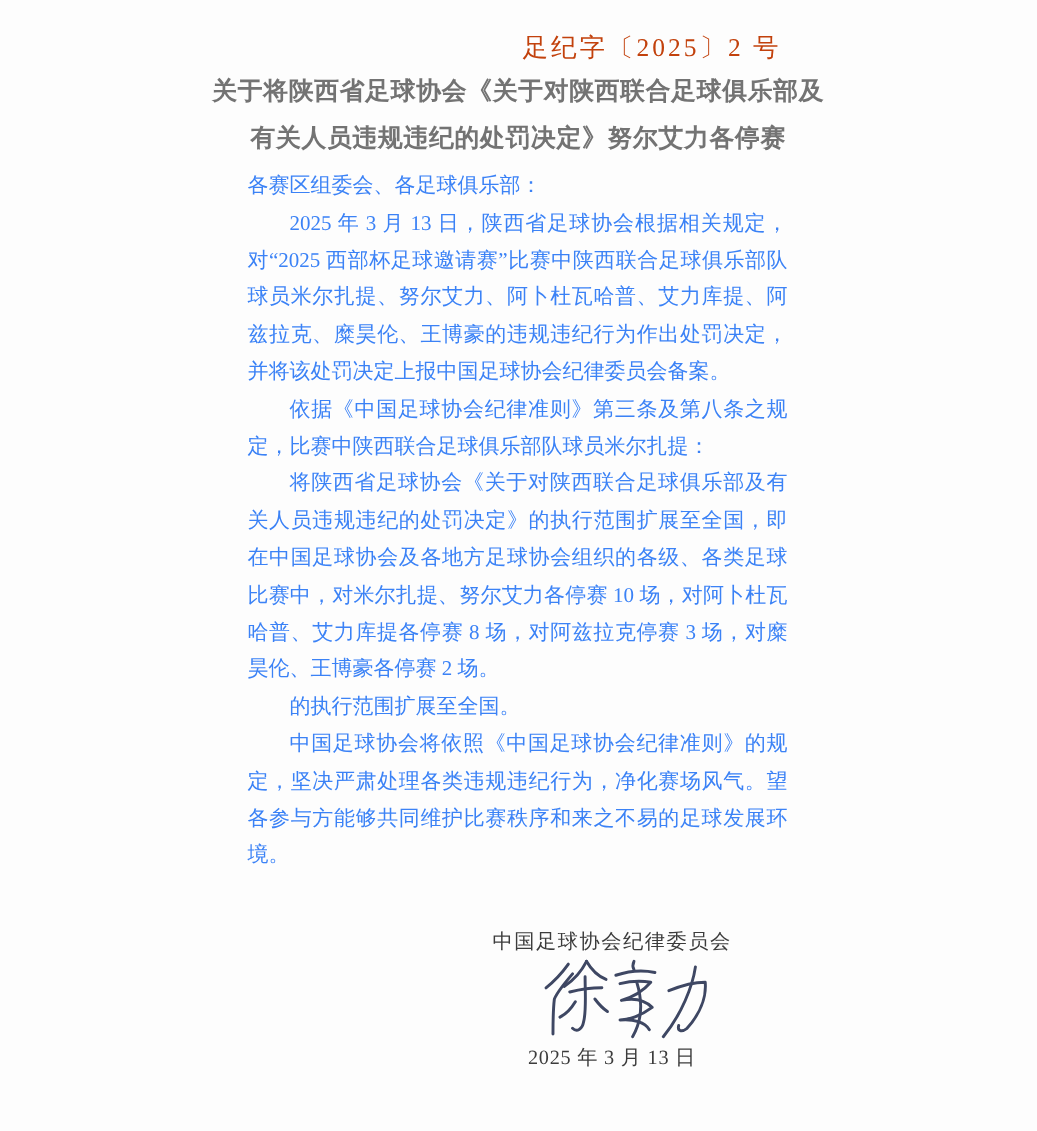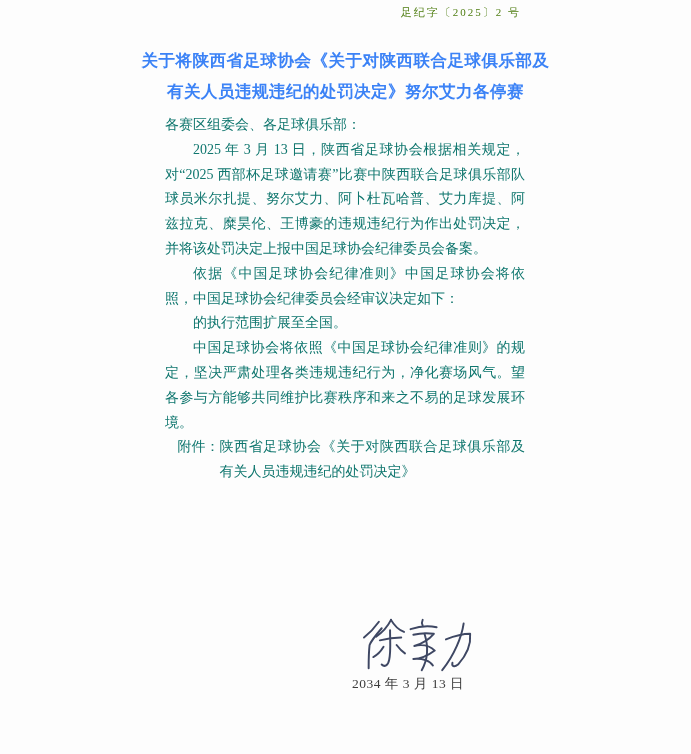--- a/index.html
+++ b/index.html
@@ -11,48 +11,48 @@
     position: relative;
     width: 691px;
     height: 754px;
     background: #fdfdfd;
     font-family: "Liberation Serif", serif;
     color: #3c3c3c;
     overflow: hidden;
   }
   .doc-number {
     position: absolute;
-    top: 5px;
+    top: 20px;
     right: 170px;
-    font-size: 11px;
+    font-size: 17px;
     letter-spacing: 2px;
-    color: #4d7c0f;
+    color: #c2410c;
     white-space: nowrap;
   }
   .title {
     position: absolute;
     top: 45px;
     left: 0;
     width: 691px;
     text-align: center;
     font-weight: bold;
     font-size: 16.5px;
     line-height: 31px;
-    color: #3b82f6;
+    color: #737373;
     letter-spacing: 0.5px;
   }
   .body-text {
     position: absolute;
     top: 113px;
     left: 165px;
     width: 360px;
     font-size: 14px;
     line-height: 24.8px;
     text-align: justify;
-    color: #0f766e;
+    color: #3b82f6;
   }
   .body-text p {
     margin: 0;
     text-indent: 2em;
   }
   .salutation {
     text-indent: 0 !important;
   }
   .attachment-row {
     display: flex;
@@ -108,30 +108,28 @@
   <div class="doc-number">足纪字〔2025〕2 号</div>
 
   <div class="title">
     <div>关于将陕西省足球协会《关于对陕西联合足球俱乐部及</div>
     <div>有关人员违规违纪的处罚决定》努尔艾力各停赛</div>
   </div>
 
   <div class="body-text">
     <p class="salutation">各赛区组委会、各足球俱乐部：</p>
     <p>2025 年 3 月 13 日，陕西省足球协会根据相关规定，对“2025 西部杯足球邀请赛”比赛中陕西联合足球俱乐部队球员米尔扎提、努尔艾力、阿卜杜瓦哈普、艾力库提、阿兹拉克、糜昊伦、王博豪的违规违纪行为作出处罚决定，并将该处罚决定上报中国足球协会纪律委员会备案。</p>
-    <p>依据《中国足球协会纪律准则》中国足球协会将依照，中国足球协会纪律委员会经审议决定如下：</p>
+    <p>依据《中国足球协会纪律准则》第三条及第八条之规定，比赛中陕西联合足球俱乐部队球员米尔扎提：</p>
+    <p>将陕西省足球协会《关于对陕西联合足球俱乐部及有关人员违规违纪的处罚决定》的执行范围扩展至全国，即在中国足球协会及各地方足球协会组织的各级、各类足球比赛中，对米尔扎提、努尔艾力各停赛 10 场，对阿卜杜瓦哈普、艾力库提各停赛 8 场，对阿兹拉克停赛 3 场，对糜昊伦、王博豪各停赛 2 场。</p>
     <p>的执行范围扩展至全国。</p>
     <p>中国足球协会将依照《中国足球协会纪律准则》的规定，坚决严肃处理各类违规违纪行为，净化赛场风气。望各参与方能够共同维护比赛秩序和来之不易的足球发展环境。</p>
-    <div class="attachment-row">
-      <span class="attachment-label">附件：</span>
-      <span class="attachment-text">陕西省足球协会《关于对陕西联合足球俱乐部及有关人员违规违纪的处罚决定》</span>
-    </div>
   </div>
 
   <div class="sign-block">
+    <div class="sign-org">中国足球协会纪律委员会</div>
     <div class="sign-signature">
       <svg width="128" height="54" viewBox="0 0 130 58" fill="none" stroke="#3e4763" stroke-width="2.1" stroke-linecap="round" stroke-linejoin="round">
 
         <path d="M23,4 C18,11 12,17 7,21"></path>
         <path d="M26,11 C20,18 15,24 13,29 C12,37 12,46 12,54"></path>
 
         <path d="M36,2 C32,10 26,16 20,20"></path>
         <path d="M36,2 C40,9 45,13 50,15"></path>
         <path d="M24,24 C32,22 40,21 47,21"></path>
         <path d="M35,13 C35,25 36,37 34,45 C33,51 29,53 26,50"></path>
@@ -140,16 +138,16 @@
 
         <path d="M70,2 C69,4 69,6 70,8"></path>
         <path d="M57,12 C66,9 76,8 85,10"></path>
         <path d="M60,18 C68,16 76,16 82,17 C76,24 68,28 61,30 C70,28 78,30 83,35 C75,41 66,44 60,44 C70,43 78,46 81,51"></path>
         <path d="M72,17 C76,30 76,44 69,56"></path>
 
         <path d="M95,23 C105,19 114,17 121,17 C122,28 117,40 108,50 C104,53 101,52 102,48"></path>
         <path d="M114,6 C112,20 104,40 91,56"></path>
       </svg>
     </div>
-    <div class="sign-date">2034 年 3 月 13 日</div>
+    <div class="sign-date">2025 年 3 月 13 日</div>
   </div>
 
 </div>
 
 </body></html>

